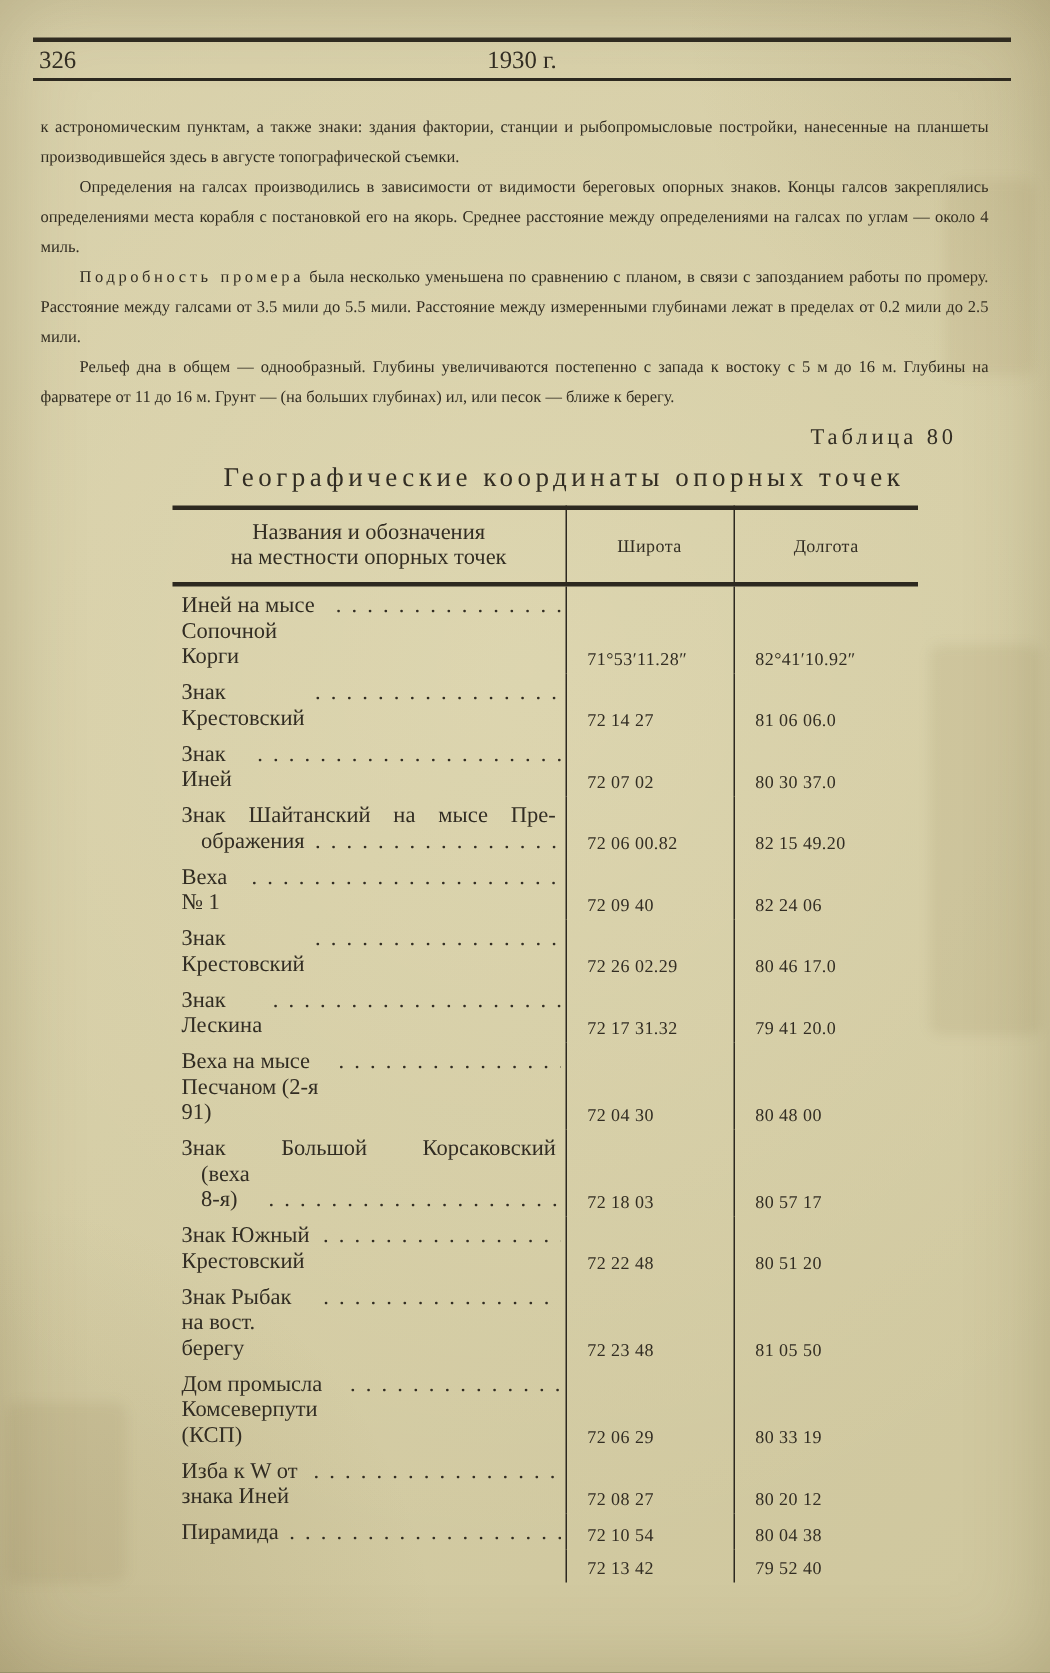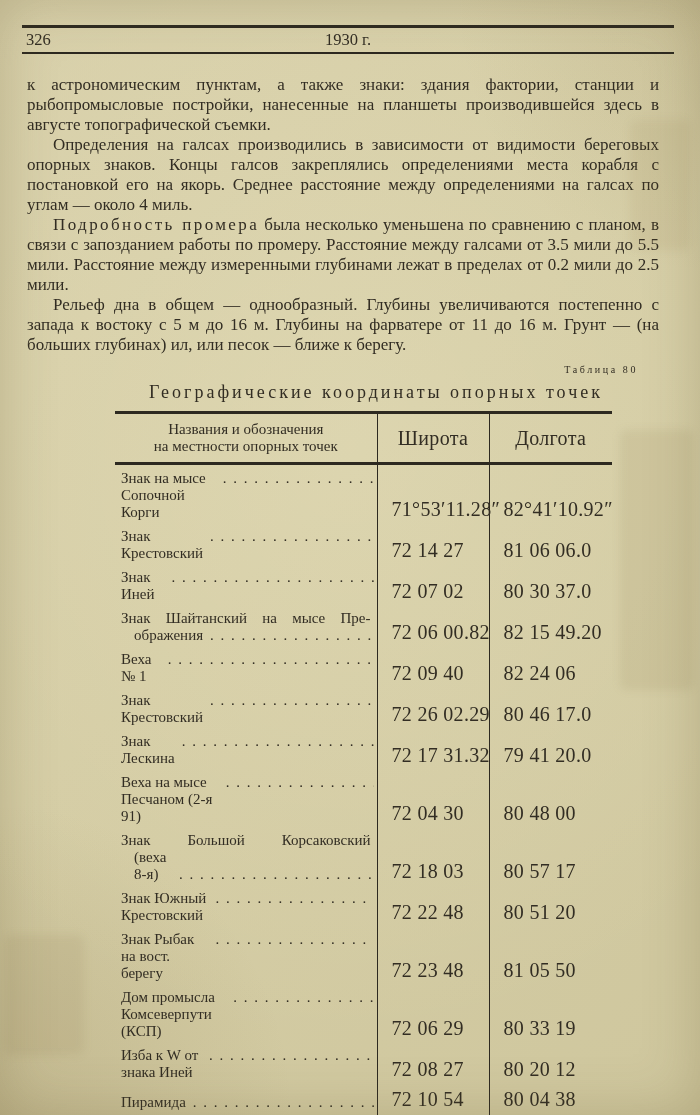--- a/index.html
+++ b/index.html
@@ -19,38 +19,38 @@
   .s1{right:6px;top:430px;width:74px;height:260px;background:rgba(125,105,55,0.10);}
   .s2{right:10px;top:120px;width:60px;height:130px;background:rgba(125,105,55,0.08);}
   .s3{left:4px;bottom:60px;width:80px;height:120px;background:rgba(125,105,55,0.09);}
 
   .rule-top{margin:25px 26px 0 22px;border-top:3px solid #2d2920;}
   .running-head{position:relative;height:21px;margin:1px 26px 0 22px;font-size:16.5px;}
   .pg-num{position:absolute;left:4px;top:1px;}
   .pg-year{position:absolute;left:0;right:0;top:1px;text-align:center;}
   .rule-bot{margin:2px 26px 0 22px;border-top:2px solid #2d2920;}
 
-  .body-text{padding:21px 41px 0 27px;font-size:17px;line-height:20px;text-align:justify;}
+  .body-text{padding:21px 41px 0 27px;font-size:11px;line-height:20px;text-align:justify;}
   .body-text p{margin:0;}
   .ind{text-indent:26px;}
   .sp{letter-spacing:2.4px;}
 
   .tbl-caption{margin-top:9px;padding-right:62px;text-align:right;
-    font-size:10px;letter-spacing:2.6px;}
+    font-size:15px;letter-spacing:2.6px;}
   .tbl-title{margin-top:7px;padding-left:52px;text-align:center;
     font-size:18px;letter-spacing:3px;}
 
   table.coords{border-collapse:collapse;table-layout:fixed;width:497px;
     margin:8px 0 0 115px;border-top:3px solid #2d2920;font-size:15px;}
   table.coords col.c1{width:262px;} table.coords col.c2{width:112px;} table.coords col.c3{width:123px;}
   table.coords thead td{border-bottom:3px solid #2d2920;text-align:center;
     vertical-align:middle;height:44px;line-height:17px;padding:2px 2px;}
   table.coords td{vertical-align:bottom;}
   td.lat,td.lon{border-left:1.6px solid #2d2920;padding:5px 3px 2px 14px;
-    white-space:nowrap;font-size:20px;letter-spacing:0.3px;}
+    white-space:nowrap;font-size:12px;letter-spacing:0.3px;}
   td.nm{padding:5px 3px 2px 6px;line-height:17px;}
   .flexline{display:flex;}
   .leader{flex:1 1 auto;overflow:hidden;white-space:nowrap;margin-left:7px;letter-spacing:1.5px;}
   .cont{padding-left:13px;align-items:flex-end;}
   .jst{text-align:justify;text-align-last:justify;padding-right:3px;}
 </style>
 </head>
 <body>
 
 <div class="page">
@@ -88,21 +88,21 @@
           <div>на местности опорных точек</div>
         </td>
         <td class="lat">Широта</td>
         <td class="lon">Долгота</td>
       </tr>
     </thead>
     <tbody>
         <tr>
           <td class="nm">
             <div class="flexline">
-              <span>Знак на мысе Сопочной Корги</span>
+              <span>Иней на мысе Сопочной Корги</span>
               <span class="leader">. . . . . . . . . . . . . . . . . . . . . . . . . . . . . .</span>
             </div>
           </td>
           <td class="lat">71°53′11.28″</td>
           <td class="lon">82°41′10.92″</td>
         </tr>
         <tr>
           <td class="nm">
             <div class="flexline">
               <span>Знак Крестовский</span>

